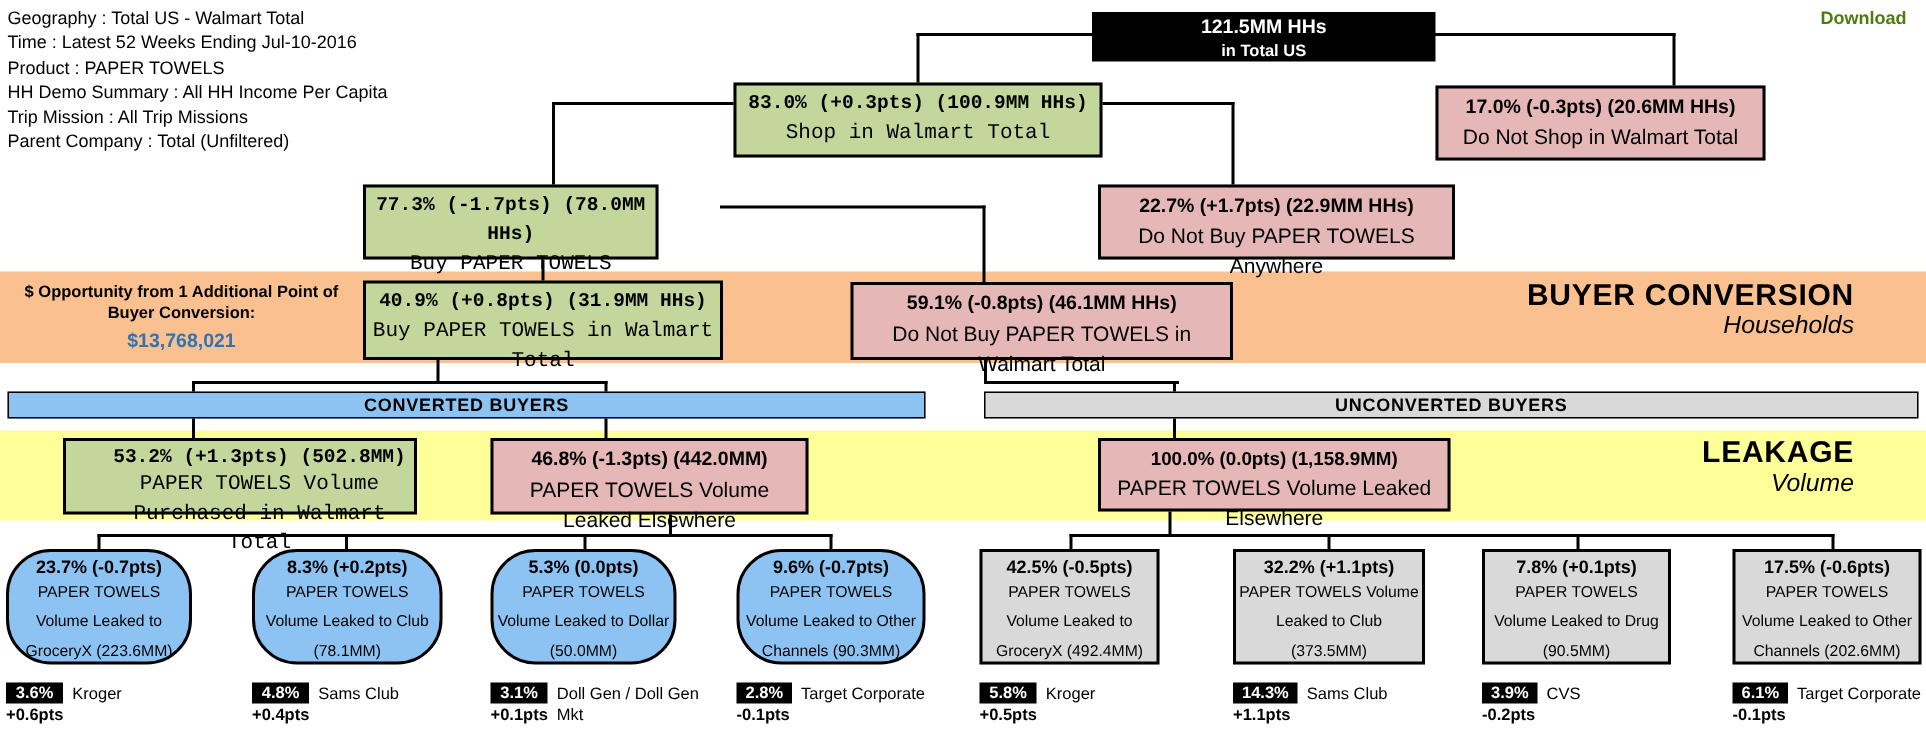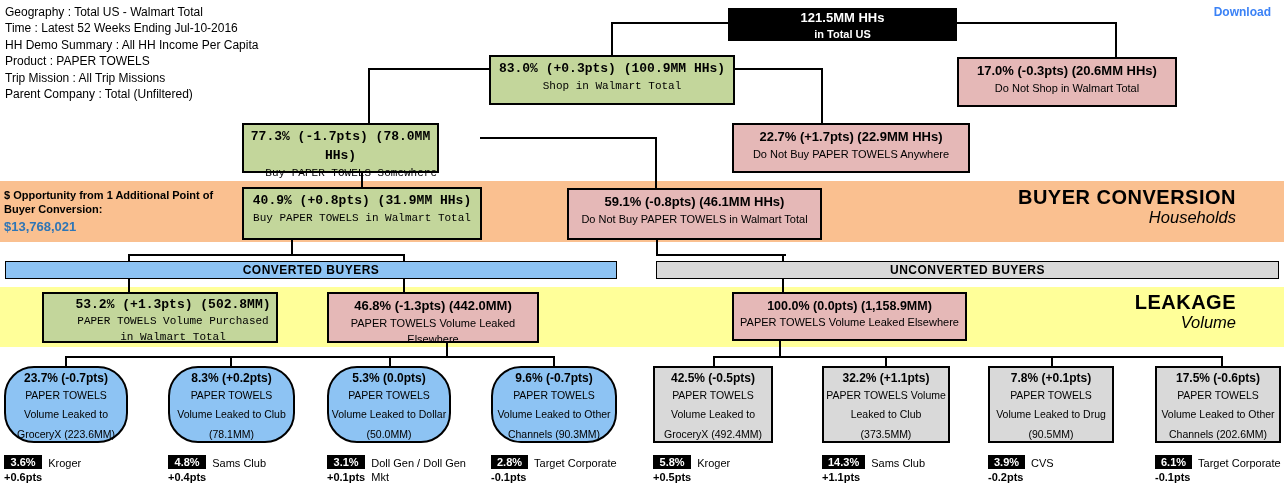--- a/index.html
+++ b/index.html
@@ -14,43 +14,43 @@
   .band-yellow{top:287px;height:60px;background:#FFFF99;}
   
   .ln{position:absolute;background:#000;}
   
   .node{
     position:absolute;border:2px solid #000;text-align:center;
     display:flex;flex-direction:column;justify-content:flex-start;
     padding-top:3px;line-height:1.45;
   }
   .node .stat{font-weight:bold;font-size:13px;}
-  .node .label{font-size:11px;}
+  .node .label{font-size:14px;}
   .green{background:#C3D69B;font-family:Liberation Mono, monospace;}
   .pink{background:#E5B8B7;}
   .blue{background:#8DC3F3;border-radius:30px;}
   
   .b-root{left:728px;top:8px;width:229px;height:33px;background:#000;color:#fff;border:none;padding-top:2px;line-height:1.3;}
   .b-root .stat{font-size:13px;}
   .b-root .label{font-size:11px;font-weight:bold;}
   .b-shop{left:489px;top:55px;width:246px;height:50px;}
   .b-noshop{left:957px;top:57px;width:220px;height:50px;}
   .b-buysome{left:242px;top:123px;width:197px;height:50px;align-items:flex-end;}
   .b-nobuyany{left:732px;top:123px;width:238px;height:50px;}
   .b-buywm{left:242px;top:187px;width:240px;height:53px;}
   .b-nobuywm{left:567px;top:188px;width:255px;height:52px;}
   .b-volpurch{left:42px;top:292px;width:236px;height:51px;padding-top:2px;line-height:1.4;padding-left:26px;}
   .b-volleak1{left:327px;top:292px;width:212px;height:51px;}
   .b-volleak2{left:732px;top:292px;width:235px;height:49px;}
   .b-volleak2 .stat{font-size:12.5px;}
   
   .meta{position:absolute;left:5px;top:4px;font-size:12px;line-height:16.4px;}
-  .download{position:absolute;right:13px;top:5px;font-weight:bold;font-size:12px;color:#3b82f6;text-decoration:none;cursor:pointer;}
-  
-  .opp{position:absolute;left:4px;top:188px;width:234px;text-align:left;}
+  .download{position:absolute;right:13px;top:5px;font-weight:bold;font-size:12px;color:#4d7c0f;text-decoration:none;cursor:pointer;}
+  
+  .opp{position:absolute;left:4px;top:188px;width:234px;text-align:center;}
   .opp .opp-label{font-weight:bold;font-size:11px;line-height:14px;}
   .opp .opp-value{font-weight:bold;font-size:13px;color:#2E75B6;margin-top:3px;}
   
   .sec{position:absolute;right:48px;text-align:right;line-height:1.1;}
   .sec-bc{top:186px;}
   .sec-lk{top:291px;}
   .sec .sec-title{font-weight:bold;font-size:20px;letter-spacing:.5px;}
   .sec .sec-sub{font-style:italic;font-size:16.5px;}
   
   .bar{
@@ -128,22 +128,22 @@
       <div class="ln" style="left: 713px; top: 356px; width: 510px; height: 2px;"></div>
       <div class="ln" style="left: 713px; top: 356px; width: 2px; height: 10px;"></div>
       <div class="ln" style="left: 885px; top: 356px; width: 2px; height: 10px;"></div>
       <div class="ln" style="left: 1051px; top: 356px; width: 2px; height: 10px;"></div>
       <div class="ln" style="left: 1221px; top: 356px; width: 2px; height: 10px;"></div>
     </div>
 
   <div class="meta">
     <div>Geography : Total US - Walmart Total</div>
     <div>Time : Latest 52 Weeks Ending Jul-10-2016</div>
+    <div>Product : PAPER TOWELS</div>
     <div>HH Demo Summary : All HH Income Per Capita</div>
-    <div>Product : PAPER TOWELS</div>
     <div>Trip Mission : All Trip Missions</div>
     <div>Parent Company : Total (Unfiltered)</div>
   </div>
 
   <a class="download">Download</a>
 
   <div class="node b-root">
     <div class="stat">121.5MM HHs</div>
     <div class="label">in Total US</div>
   </div>

